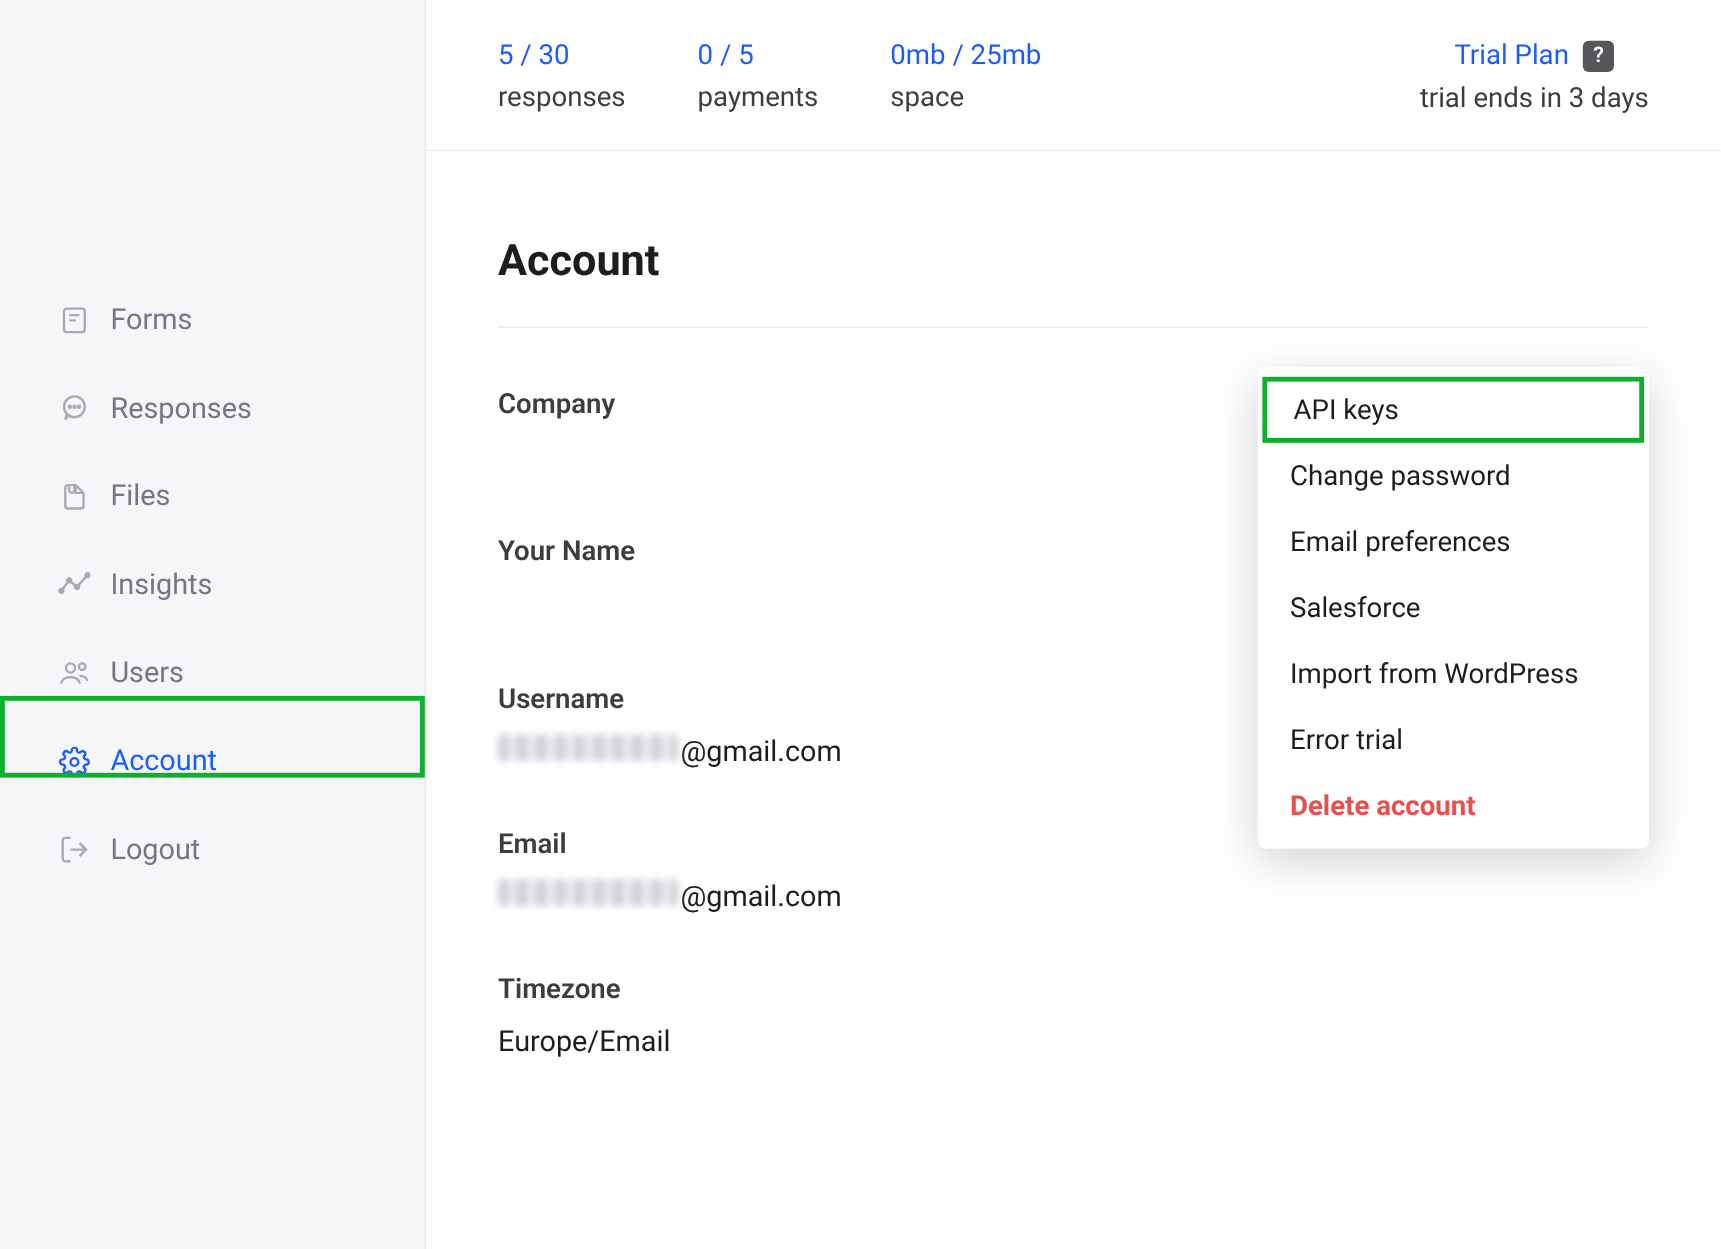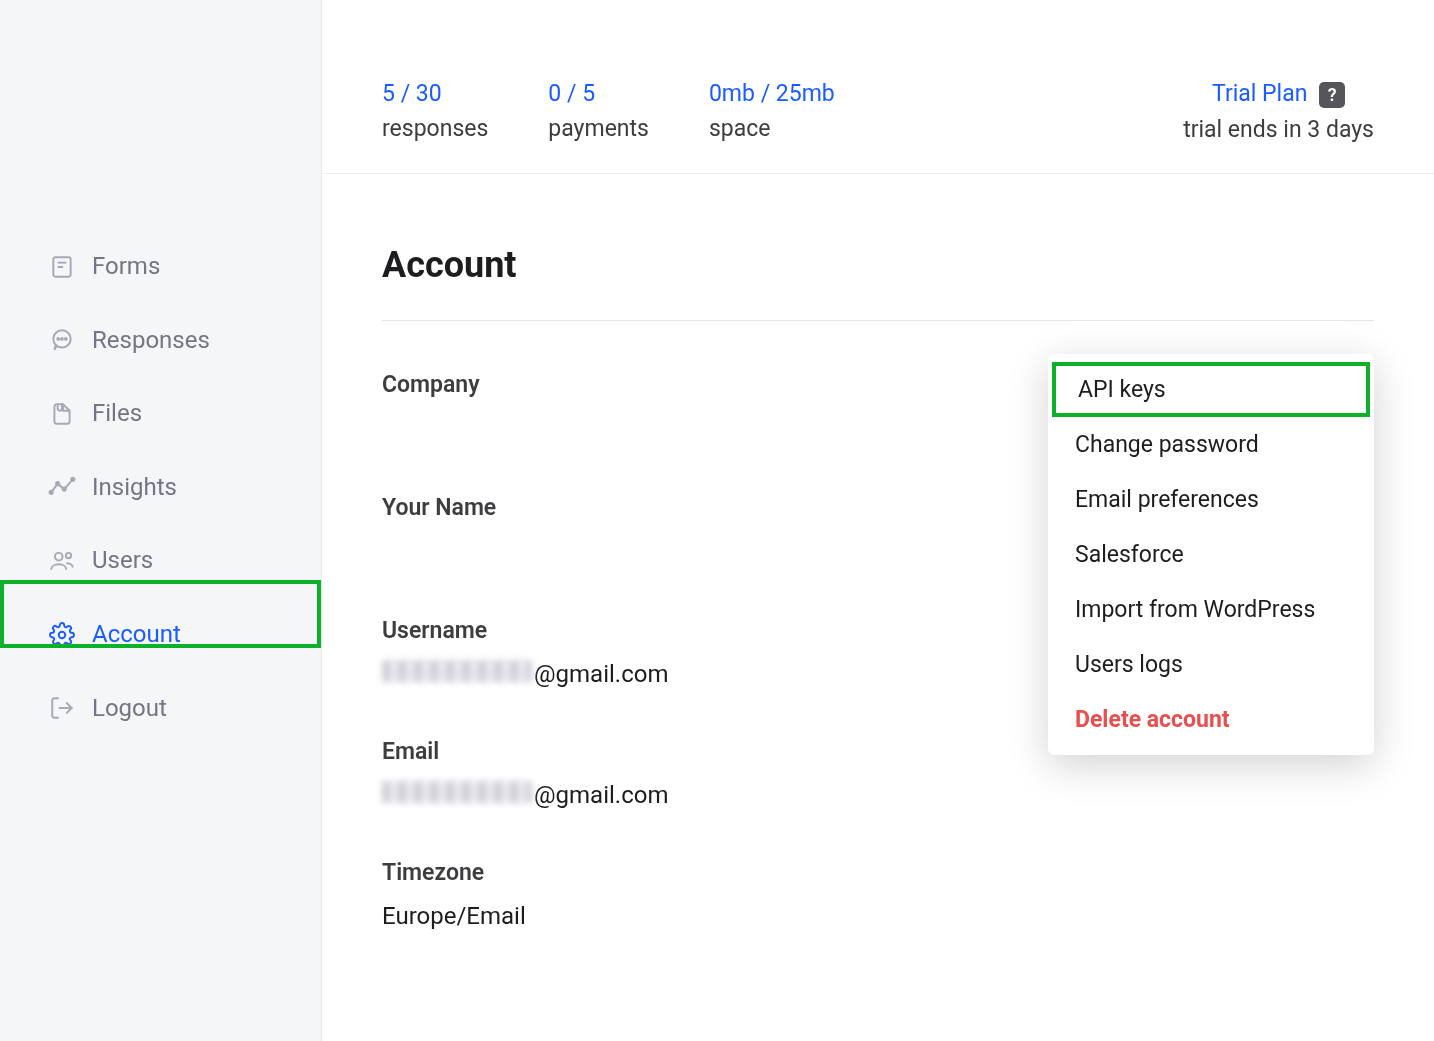--- a/index.html
+++ b/index.html
@@ -4,21 +4,21 @@
   <style>
     * { box-sizing: border-box; margin: 0; padding: 0; }
     body {
       font-family: -apple-system, BlinkMacSystemFont, "Segoe UI", Roboto, sans-serif;
       background: #fff;
       color: #222;
     }
     .app { display: flex; min-height: 100vh; }
     
     .sidebar {
-      width: 322px;
+      width: 355px;
       background: #f5f6f8;
       border-right: 1px solid #e6e6e9;
       padding-top: 230px;
       position: relative;
     }
     .nav-item {
       display: flex;
       align-items: center;
       gap: 16px;
       padding: 20px 0 20px 48px;
@@ -42,21 +42,21 @@
     .nav-item.active .nav-icon { color: #1b5cff; }
     .highlight-account {
       position: absolute;
       border: 4px solid #0db02b;
       left: 0; right: 0;
       top: 580px;
       height: 68px;
       pointer-events: none;
     }
     
-    .main { flex: 1; background: #fff; margin-top: 48px; }
+    .main { flex: 1; background: #fff; }
     .topbar {
       display: flex;
       gap: 60px;
       padding: 32px 60px 30px 60px;
       border-bottom: 1px solid #ededef;
       font-size: 23px;
     }
     .stat { display: flex; flex-direction: column; gap: 8px; }
     .stat-value { color: #1b5cff; cursor: pointer; }
     .stat-label { color: #3d3d40; }
@@ -274,18 +274,18 @@
         <div class="field-label">Timezone</div>
         <div class="field-value">Europe/Email</div>
       </div>
 
       <div class="dropdown">
         <div class="dropdown-item highlight-api">API keys</div>
         <div class="dropdown-item">Change password</div>
         <div class="dropdown-item">Email preferences</div>
         <div class="dropdown-item">Salesforce</div>
         <div class="dropdown-item">Import from WordPress</div>
-        <div class="dropdown-item">Users logs</div>
+        <div class="dropdown-item">Error trial</div>
         <div class="dropdown-item danger">Delete account</div>
       </div>
     </div>
   </main>
 </div>
 
 </body></html>

